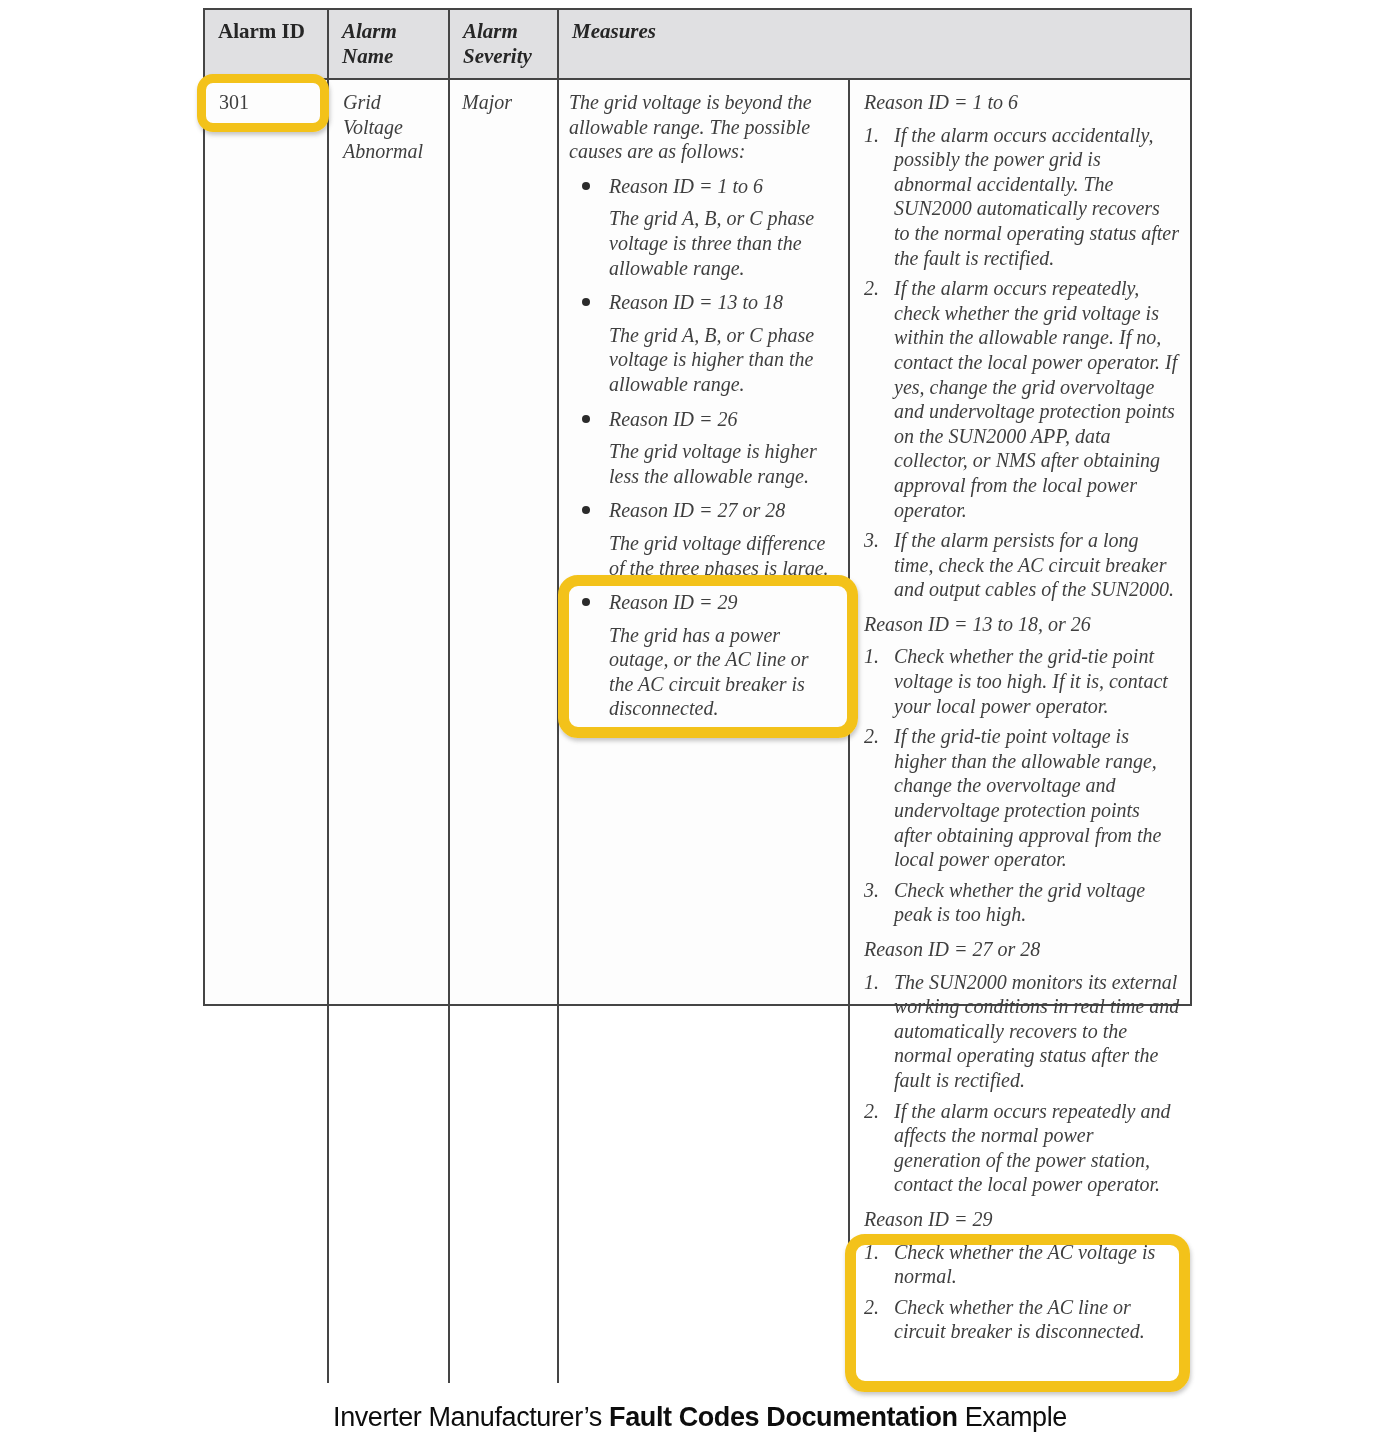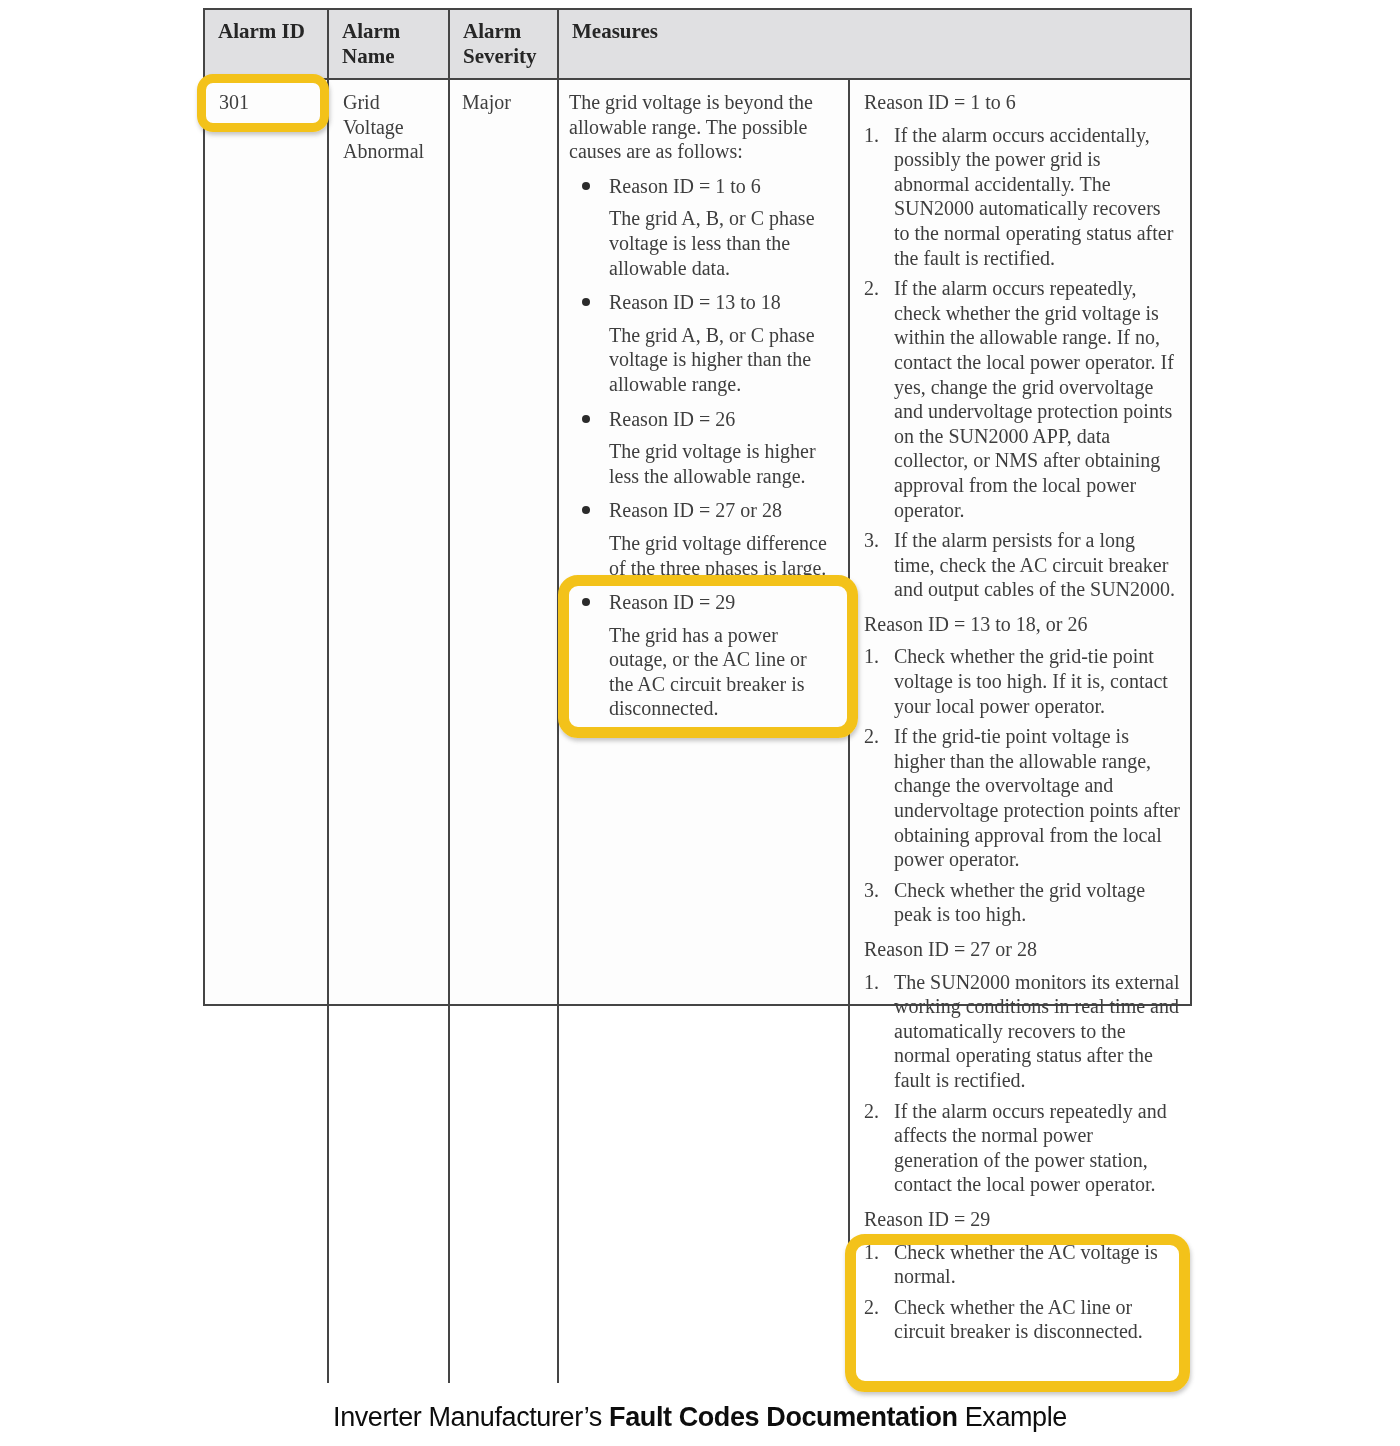--- a/index.html
+++ b/index.html
@@ -26,21 +26,21 @@
     border-bottom:2px solid var(--border);
   }
   .tbody{
     display:grid;grid-template-columns:122px 121px 109px 291px 342px;
     height:1303px;
   }
   .hcell{
     font-weight:bold;font-size:21px;line-height:25px;color:var(--heading-text);
     padding:9px 6px 0 13px;
   }
-  .hcell + .hcell, .cell + .cell{border-left:2px solid var(--border);}
+  .hcell + .hcell, .cell + .cell{border-left:2px solid var(--border);font-style:italic;}
   .cell{
     font-size:20px;line-height:24.6px;color:var(--text);
     overflow:visible;
   }
   .id-cell{padding:10px 4px 0 14px;}
   .name-cell{padding:10px 10px 0 14px;}
   .severity-cell{padding:10px 6px 0 12px;}
   .causes-cell{padding:10px 12px 0 10px;}
   .measures-cell{padding:10px 10px 0 14px;}
 
@@ -95,21 +95,21 @@
       <div class="cell name-cell">
         <span>Grid Voltage Abnormal</span>
       </div>
       <div class="cell severity-cell">
         <span>Major</span>
       </div>
       <div class="cell causes-cell">
         <p class="intro">The grid voltage is beyond the allowable range. The possible causes are as follows:</p>
         <div id="causes-list">
             <div class="b-label"><span class="dot"></span><span>Reason ID = 1 to 6</span></div>
-            <div class="b-sub">The grid A, B, or C phase voltage is less than the allowable data.</div>
+            <div class="b-sub">The grid A, B, or C phase voltage is three than the allowable range.</div>
             <div class="b-label"><span class="dot"></span><span>Reason ID = 13 to 18</span></div>
             <div class="b-sub">The grid A, B, or C phase voltage is higher than the allowable range.</div>
             <div class="b-label"><span class="dot"></span><span>Reason ID = 26</span></div>
             <div class="b-sub">The grid voltage is higher less the allowable range.</div>
             <div class="b-label"><span class="dot"></span><span>Reason ID = 27 or 28</span></div>
             <div class="b-sub">The grid voltage difference of the three phases is large.</div>
             <div class="b-label"><span class="dot"></span><span>Reason ID = 29</span></div>
             <div class="b-sub">The grid has a power outage, or the AC line or the AC circuit breaker is disconnected.</div>
           </div>
       </div>

